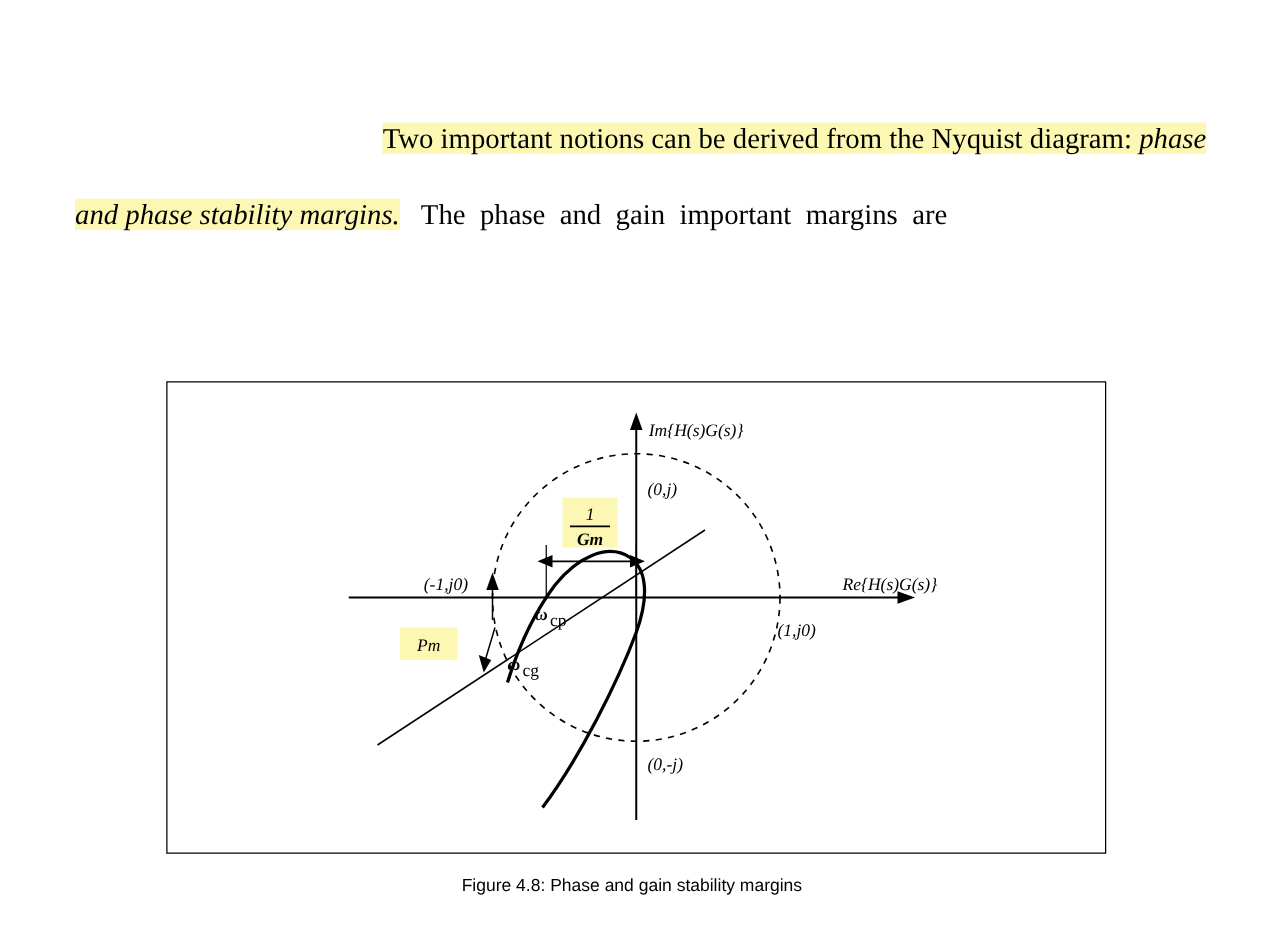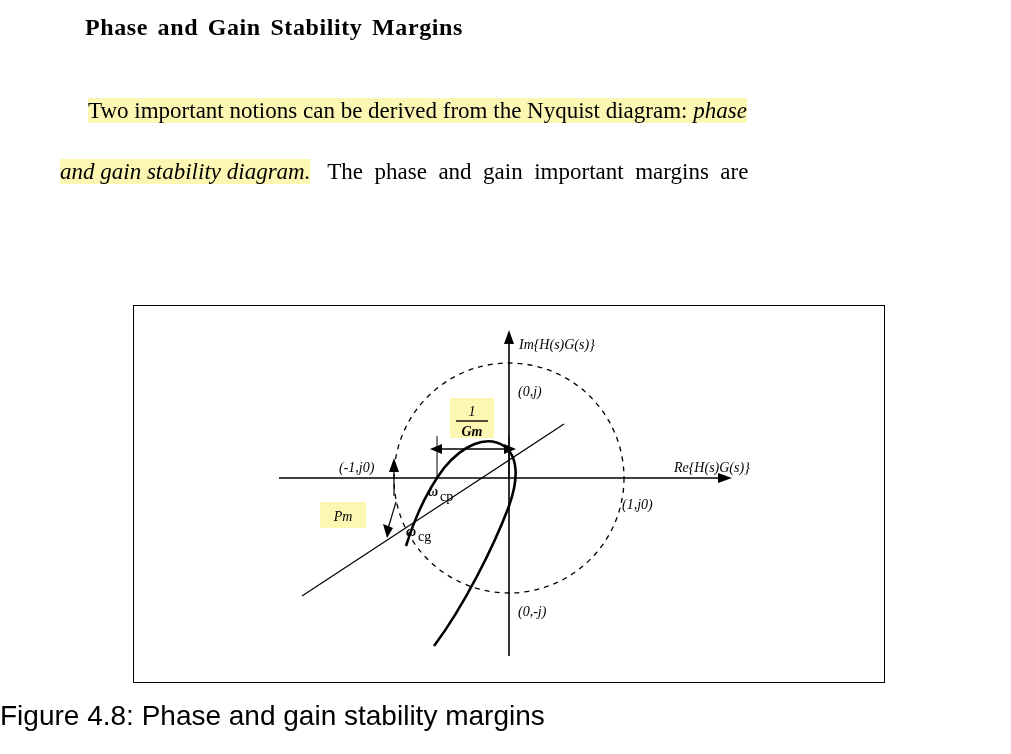--- a/index.html
+++ b/index.html
@@ -42,60 +42,61 @@
     white-space: pre;
   }
   .hl {
     background: #fdf7b4;
   }
   .it {
     font-style: italic;
   }
   .line1 {
     text-indent: 28px;
+    text-align: right;
   }
   .figure-box {
     position: absolute;
     left: 133px;
     top: 305px;
     width: 752px;
     height: 378px;
     border: 1px solid #000000;
     background: #ffffff;
     box-sizing: border-box;
   }
   .figure-caption {
     position: absolute;
     left: 0;
     top: 700px;
     width: 1011px;
+    text-align: center;
     font-family: "Liberation Sans", sans-serif;
-    font-size: 28px;
+    font-size: 14px;
   }
   svg {
     display: block;
   }
   .lbl {
     font-family: "Liberation Serif", serif;
     font-size: 14px;
   }
   .lbl-it {
     font-style: italic;
   }
 </style>
 </head>
 <body>
 
 <div class="page">
 
-  <div class="heading">Phase and Gain Stability Margins</div>
 
   <div class="para">
     <span class="line line1"><span class="hl">Two important notions can be derived from the Nyquist diagram: </span><span class="hl it">phase</span></span>
-    <span class="line"><span class="hl it">and gain stability diagram.</span><span>   The  phase  and  gain  important  margins  are</span></span>
+    <span class="line"><span class="hl it">and phase stability margins.</span><span>   The  phase  and  gain  important  margins  are</span></span>
   </div>
 
   <div class="figure-box">
     <svg width="750" height="376" viewBox="0 0 750 376">
 
       <line x1="375" y1="32" x2="375" y2="350" stroke="#000" stroke-width="1.6"></line>
       <polygon points="375,24 370,38 380,38" fill="#000"></polygon>
 
       <line x1="145" y1="172" x2="590" y2="172" stroke="#000" stroke-width="1.6"></line>
       <polygon points="598,172 584,167 584,177" fill="#000"></polygon>

